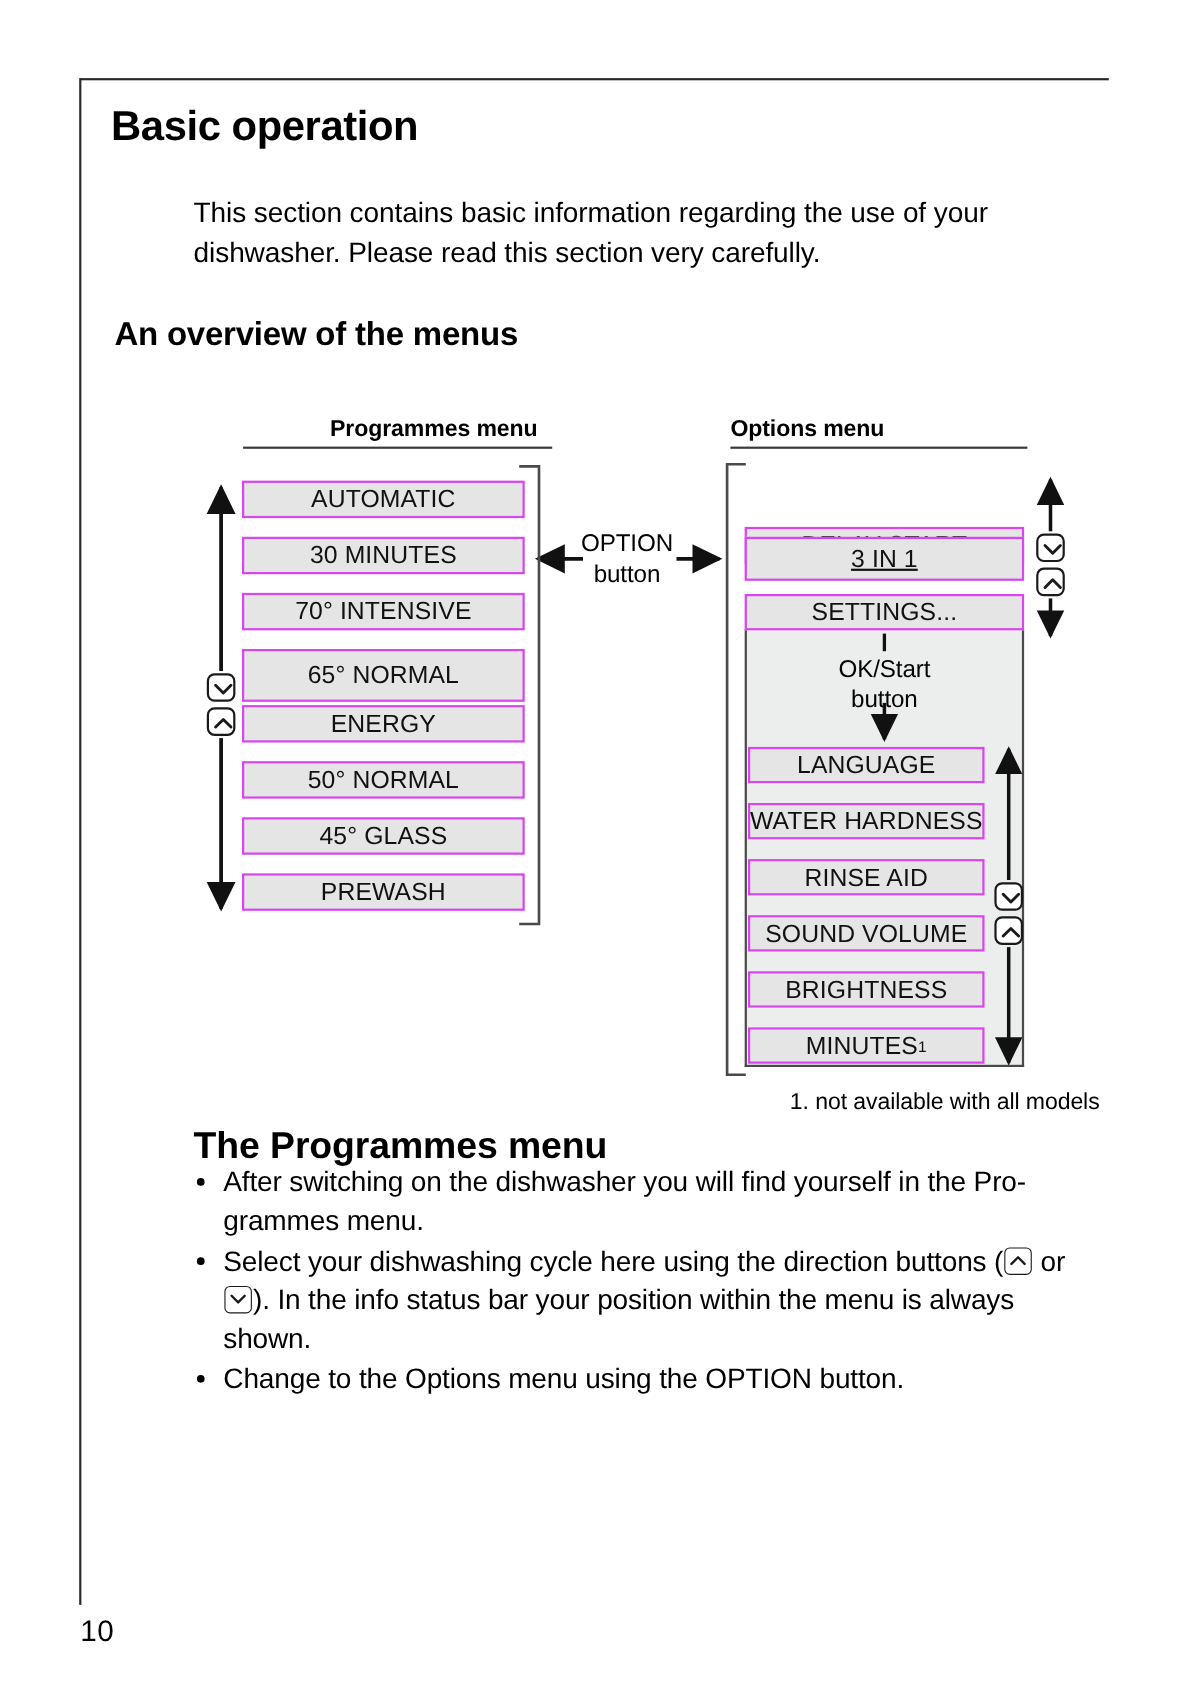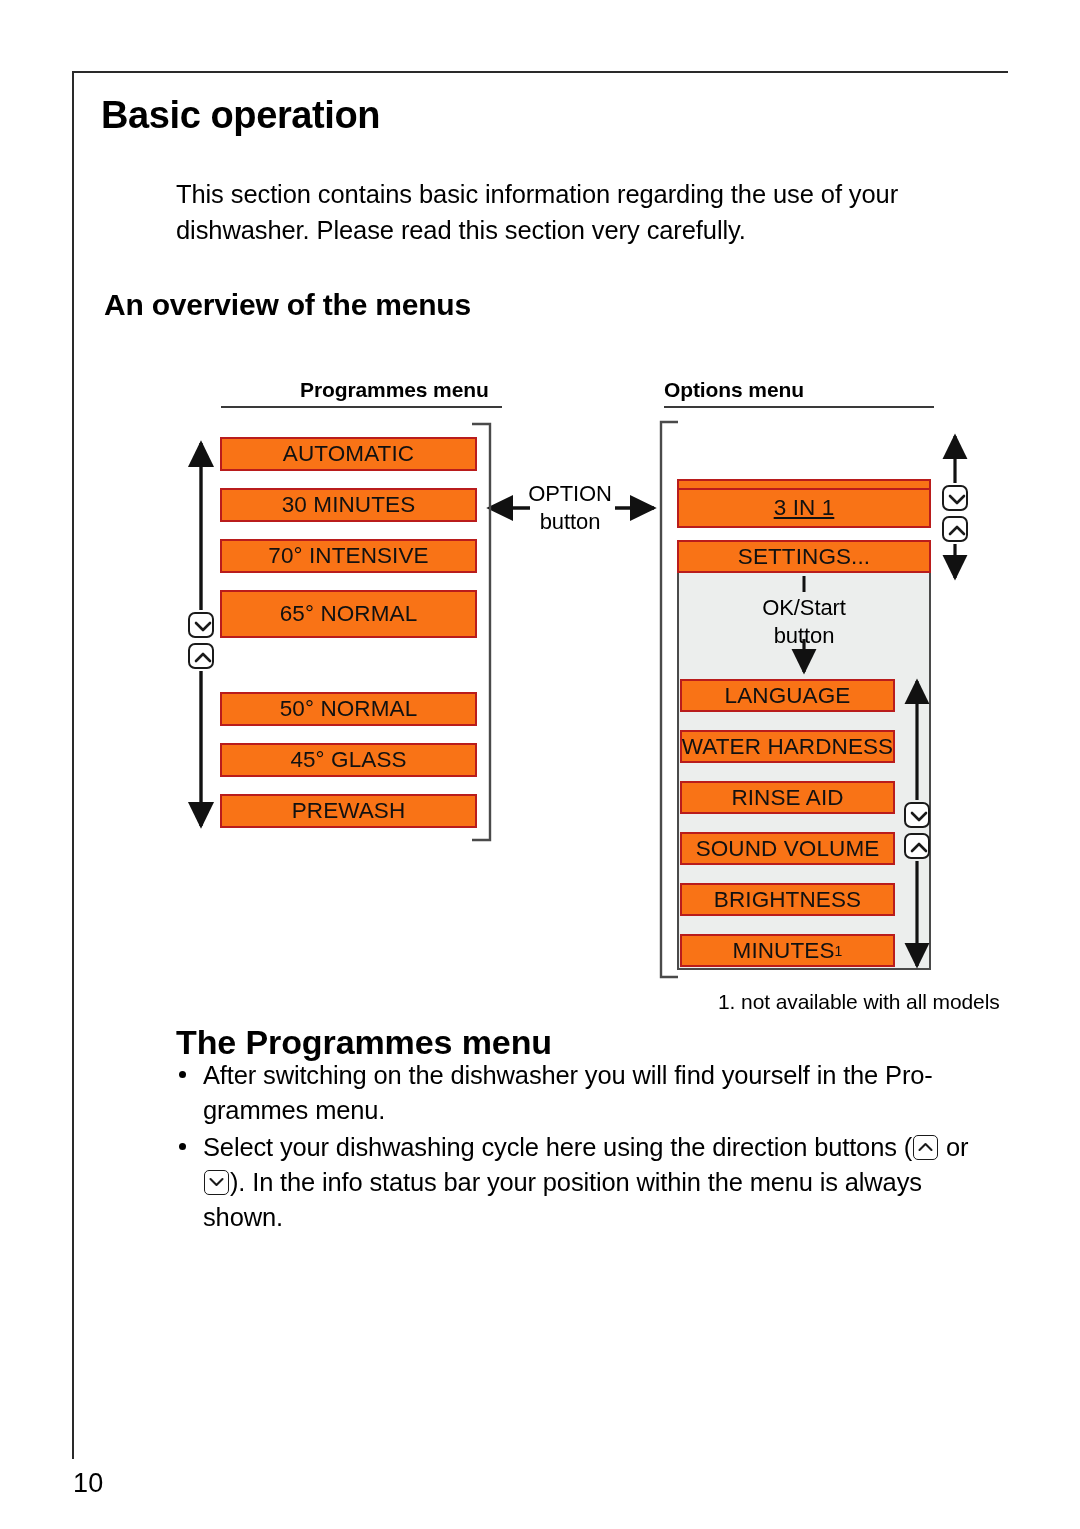--- a/index.html
+++ b/index.html
@@ -132,22 +132,22 @@
   }
   .col-rule {
     position: absolute;
     height: 0;
     border-top: 2px solid #3a3a3a;
   }
 
   .menu-box {
     position: absolute;
     box-sizing: border-box;
-    background: #f97316;
-    border: 2px solid #b91c1c;
+    background: #e5e5e5;
+    border: 2px solid #d946ef;
     font-size: 22.5px;
     letter-spacing: 0.1px;
     display: flex;
     align-items: center;
     justify-content: center;
     color: #111;
     white-space: nowrap;
   }
   .menu-box sup {
     font-size: 14px;
@@ -208,20 +208,21 @@
   <div class="col-head" style="left:300px; top:378px;">Programmes menu</div>
   <div class="col-rule" style="left:221px; top:406px; width:281px;"></div>
 
   <div class="col-head" style="left:664px; top:378px;">Options menu</div>
   <div class="col-rule" style="left:664px; top:406px; width:270px;"></div>
 
   <div class="menu-box" style="left:220px; top:437px;  width:257px; height:34px;">AUTOMATIC</div>
   <div class="menu-box" style="left:220px; top:488px;  width:257px; height:34px;">30 MINUTES</div>
   <div class="menu-box" style="left:220px; top:539px;  width:257px; height:34px;">70° INTENSIVE</div>
   <div class="menu-box" style="left:220px; top:590px;  width:257px; height:48px;">65° NORMAL</div>
+  <div class="menu-box" style="left:220px; top:641px;  width:257px; height:34px;">ENERGY</div>
   <div class="menu-box" style="left:220px; top:692px;  width:257px; height:34px;">50° NORMAL</div>
   <div class="menu-box" style="left:220px; top:743px;  width:257px; height:34px;">45° GLASS</div>
   <div class="menu-box" style="left:220px; top:794px;  width:257px; height:34px;">PREWASH</div>
 
   <div class="menu-box" style="left:677px; top:437px; width:254px; height:34px;margin-top:42px;">DELAY START</div>
   <div class="menu-box" style="left:677px; top:488px; width:254px; height:40px;text-decoration:underline;">3 IN 1</div>
 
   <div class="settings-panel" style="left:677px; top:572px; width:254px; height:398px;"></div>
   <div class="menu-box" style="left:677px; top:540px; width:254px; height:33px;">SETTINGS...</div>
 
@@ -330,14 +331,18 @@
   <div class="bullet-row">
     <span class="bullet-dot"></span>
     <span>Select your dishwashing cycle here using the direction buttons (</span><span class="inline-key"><svg width="17" height="15" viewBox="0 0 17 15">
           <polyline points="2.5,10 8.5,4 14.5,10" fill="none" stroke="#1a1a1a" stroke-width="2.1" stroke-linecap="round" stroke-linejoin="round"></polyline>
         </svg></span><span> or</span>
     <span class="inline-key"><svg width="17" height="15" viewBox="0 0 17 15">
           <polyline points="2.5,4 8.5,10 14.5,4" fill="none" stroke="#1a1a1a" stroke-width="2.1" stroke-linecap="round" stroke-linejoin="round"></polyline>
         </svg></span><span>). In the info status bar your position within the menu is always shown.</span>
   </div>
 
+  <div class="bullet-row">
+    <span class="bullet-dot"></span>
+    <span>Change to the Options menu using the OPTION button.</span>
+  </div>
 
 </div>
 
 </body></html>

